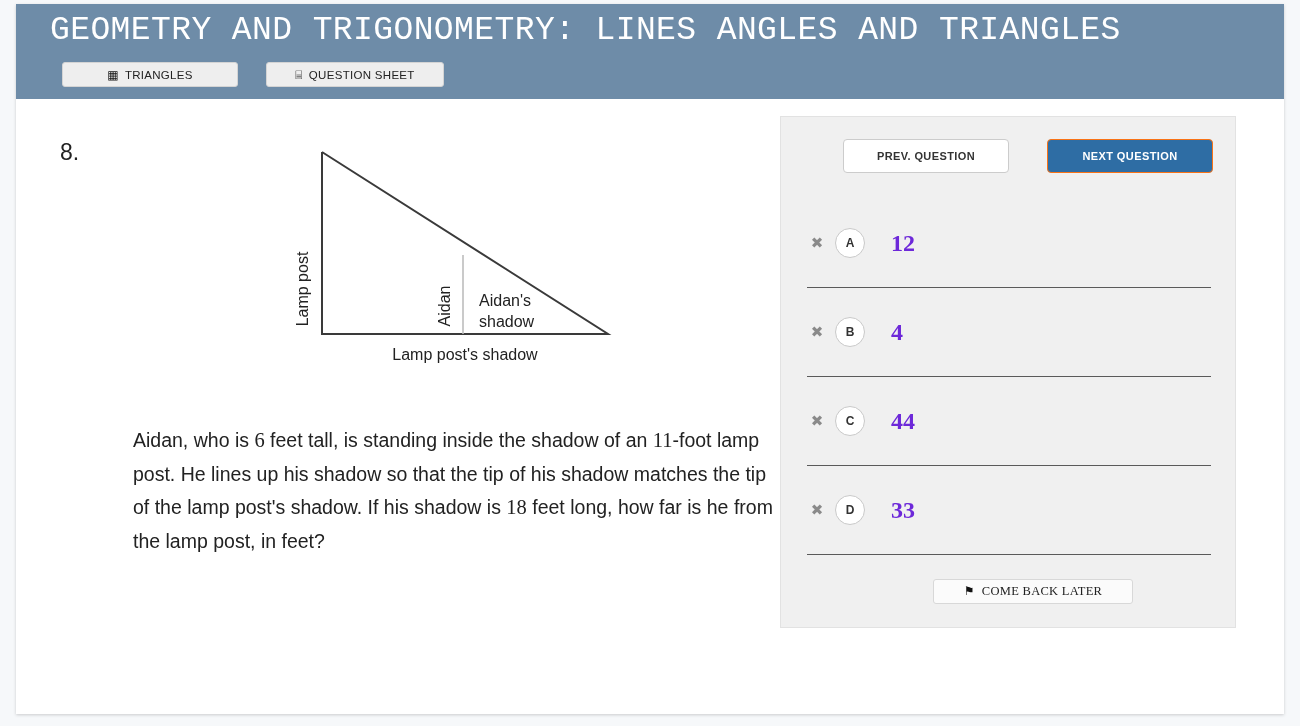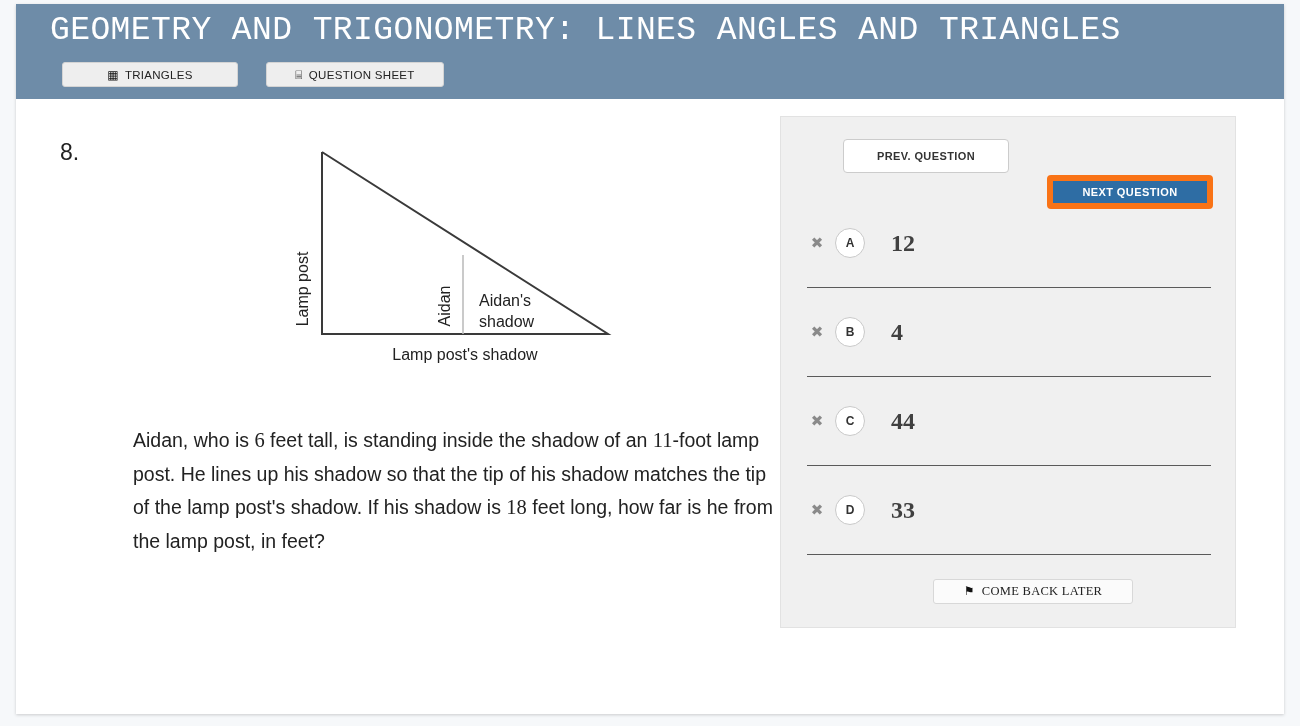--- a/index.html
+++ b/index.html
@@ -135,23 +135,22 @@
   }
   .nav-btn.prev {
     left: 62px; width: 166px;
     background: #ffffff;
     border: 1px solid #cccccc;
     color: #333333;
   }
   .nav-btn.next {
     left: 266px; width: 166px;
     background: #2e6da4;
-    border: 6px solid #f97316;
+    border: 1px solid #f97316;
     color: #ffffff;
-    margin-top: 36px;
   }
 
   .choices {
     position: absolute;
     left: 26px;
     top: 82px;
     width: 404px;
   }
   .choice {
     position: relative;
@@ -184,21 +183,21 @@
     font-size: 12px;
     font-weight: bold;
     color: #333;
     font-family: "Liberation Sans", sans-serif;
     cursor: pointer;
     box-sizing: border-box;
   }
   .choice-val {
     margin-left: 26px;
     font-size: 24px;
-    color: #404040;
+    color: #6d28d9;
     font-family: "Liberation Serif", serif;
     font-weight: bold;
     cursor: pointer;
   }
 
   .later-btn {
     position: absolute;
     left: 152px;
     top: 462px;
     width: 200px;

